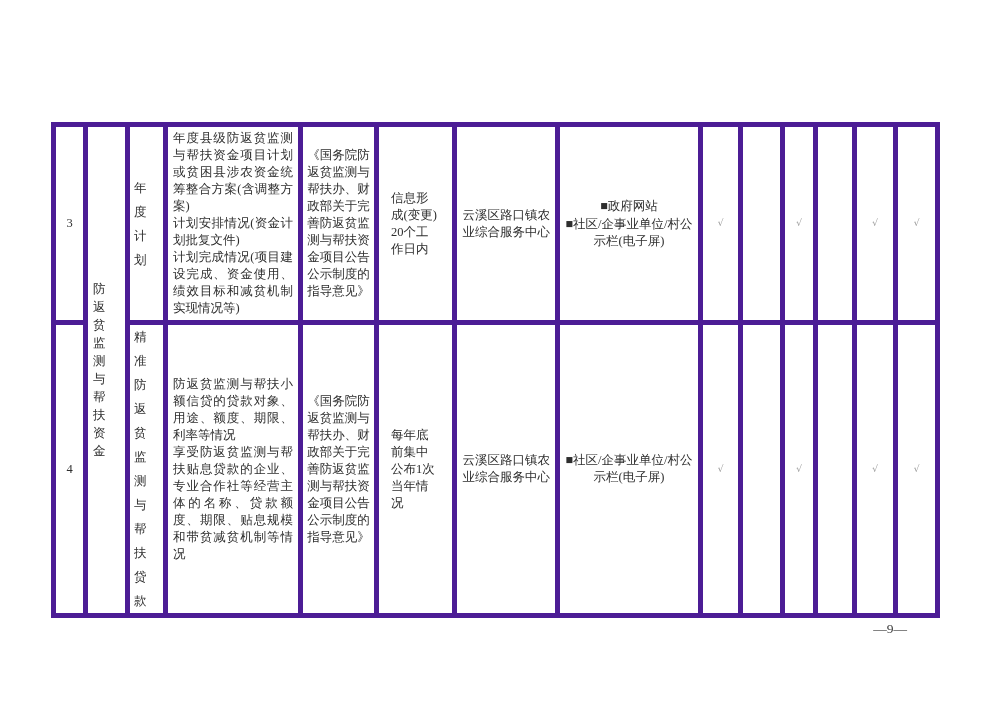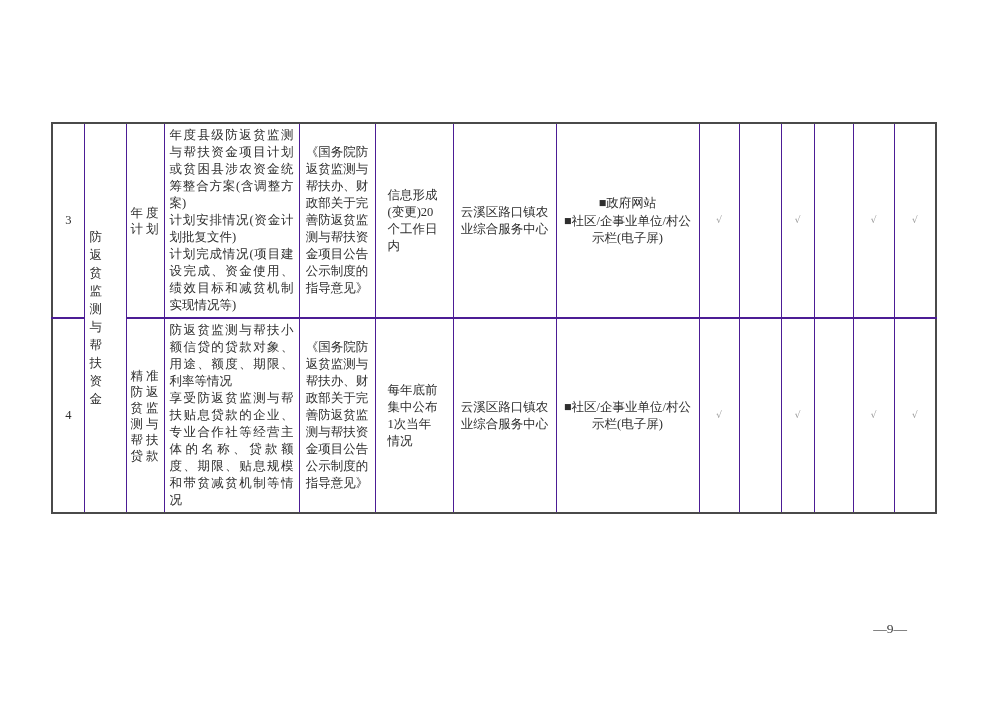--- a/index.html
+++ b/index.html
@@ -15,21 +15,21 @@
   .doc-table {
     position: absolute;
     left: 51px;
     top: 122px;
     width: 884px;
     border-collapse: collapse;
     table-layout: fixed;
     border: 2px solid #4a4a4a;
   }
   .doc-table td {
-    border: 1px solid #4c1d95;
+    border: 5px solid #4c1d95;
     font-size: 12.5px;
     line-height: 17px;
     vertical-align: middle;
     padding: 3px 5px;
     overflow: hidden;
     word-break: break-all;
   }
   .doc-table tr.row-4 td { border-top-width: 2px; }
   tr.row-3 { height: 158px; }
   tr.row-4 { height: 157px; }
@@ -37,27 +37,27 @@
   td.cell-no { text-align: center; padding: 0; }
   td.cell-category {
     padding: 0 0 0 5px;
     letter-spacing: 8px;
     line-height: 18px;
     font-size: 12.5px;
   }
   td.cell-item {
     padding: 0 0 0 4px;
     letter-spacing: 3px;
-    line-height: 16px;
+    line-height: 24px;
   }
   td.cell-content { text-align: justify; padding: 3px 5px; }
   td.cell-content .para { text-align: justify; }
   td.cell-basis { text-align: center; padding: 18px 4px; }
   td.cell-time { padding: 3px 12px; }
-  td.cell-entity { text-align: center; padding: 3px 5px; }
+  td.cell-entity { text-align: right; padding: 3px 5px; }
   td.cell-channel { padding: 3px 5px; }
   td.cell-channel .channel-line { margin: 1px 0; text-align: center; }
   td.cell-check {
     text-align: center;
     padding: 0;
     font-size: 9px;
     color: #9a9a9a;
     font-family: "DejaVu Sans", sans-serif;
   }
   .page-number {

